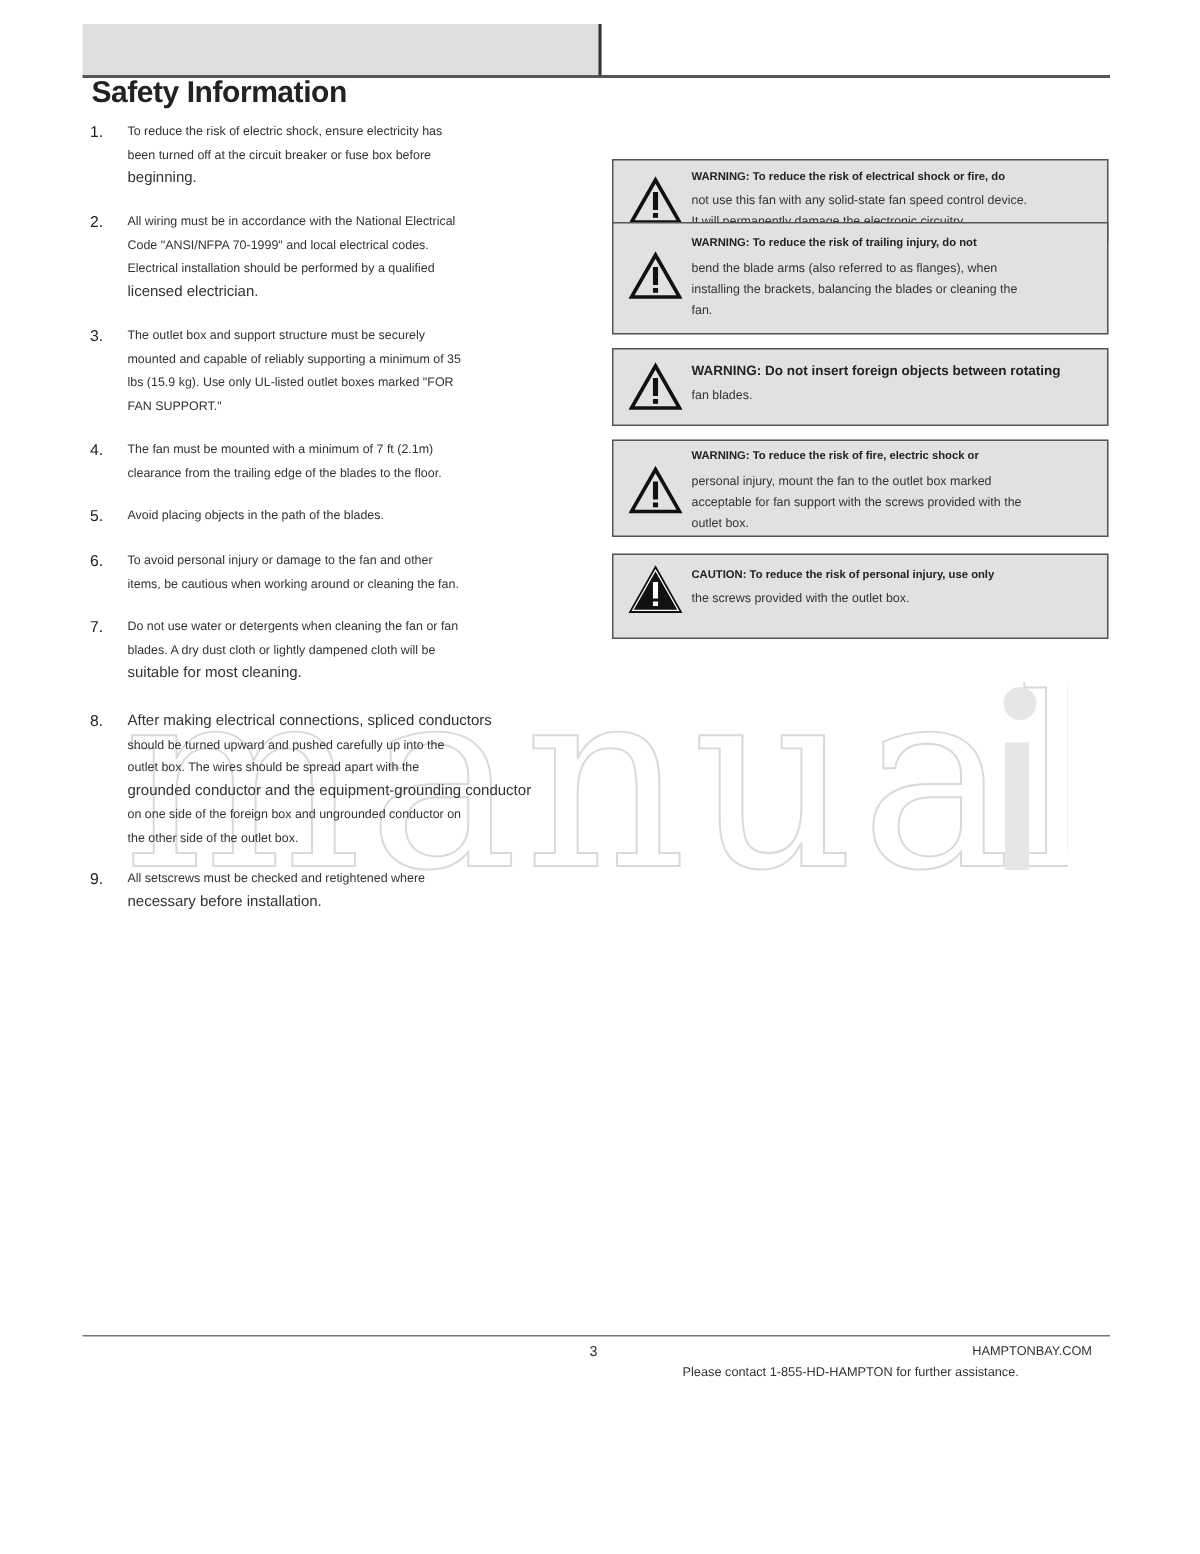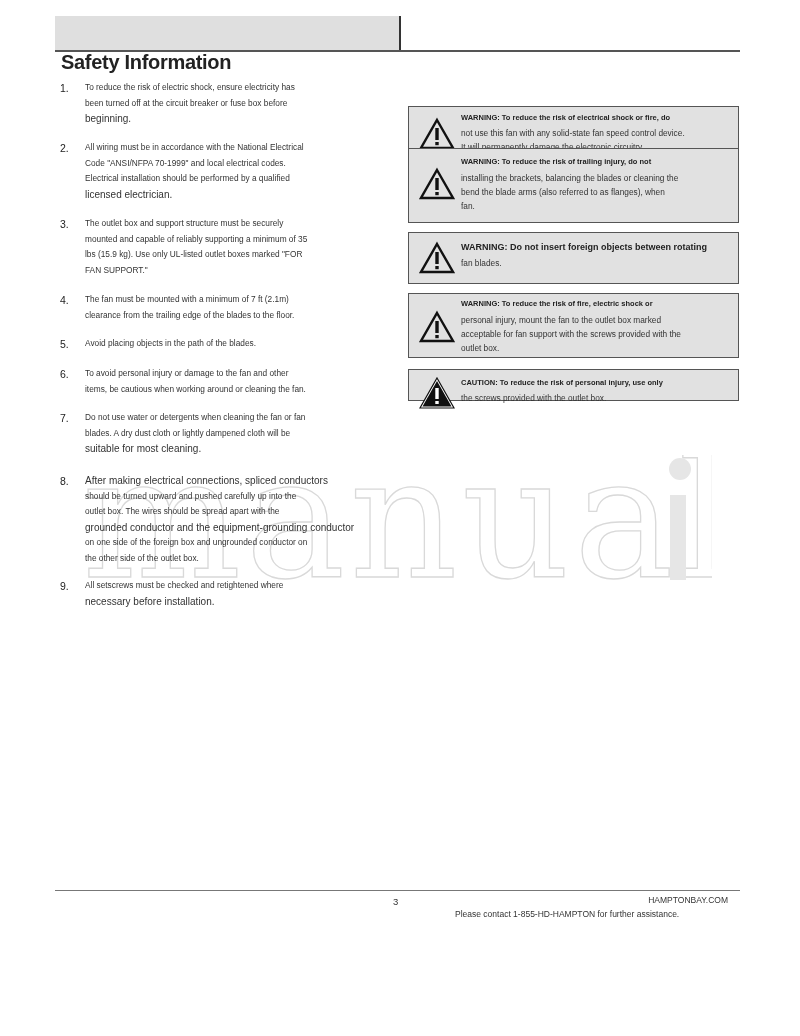--- a/index.html
+++ b/index.html
@@ -143,22 +143,22 @@
 </div>
 
 <div class="warn-box" style="top:148px; height:75px;">
   <svg class="warn-icon" style="top:18px" viewBox="0 0 36 34">
     <polygon points="18,3 34,31 2,31" fill="none" stroke="#111" stroke-width="2.4"></polygon>
     <rect x="16.3" y="11" width="3.4" height="12" fill="#111"></rect>
     <rect x="16.3" y="25" width="3.4" height="3.2" fill="#111"></rect>
   </svg>
   <div class="warn-head" style="top:8px">WARNING: To reduce the risk of trailing injury, do not</div>
   <div class="warn-body" style="top:22px">
+    <div>bend the blade arms (also referred to as flanges), when</div>
     <div>installing the brackets, balancing the blades or cleaning the</div>
-    <div>bend the blade arms (also referred to as flanges), when</div>
     <div>fan.</div>
   </div>
 </div>
 
 <div class="warn-box" style="top:232px; height:52px;">
   <svg class="warn-icon" style="top:8px" viewBox="0 0 36 34">
     <polygon points="18,3 34,31 2,31" fill="none" stroke="#111" stroke-width="2.4"></polygon>
     <rect x="16.3" y="11" width="3.4" height="12" fill="#111"></rect>
     <rect x="16.3" y="25" width="3.4" height="3.2" fill="#111"></rect>
   </svg>
@@ -175,21 +175,21 @@
     <rect x="16.3" y="25" width="3.4" height="3.2" fill="#111"></rect>
   </svg>
   <div class="warn-head" style="top:5px">WARNING: To reduce the risk of fire, electric shock or</div>
   <div class="warn-body" style="top:19px">
     <div>personal injury, mount the fan to the outlet box marked</div>
     <div>acceptable for fan support with the screws provided with the</div>
     <div>outlet box.</div>
   </div>
 </div>
 
-<div class="warn-box" style="top:369px; height:32px;">
+<div class="warn-box" style="top:369px; height:57px;">
   <svg class="warn-icon" style="top:6px" viewBox="0 0 36 34">
     <polygon points="18,2 35,32 1,32" fill="#fff" stroke="#111" stroke-width="1.2"></polygon>
     <polygon points="18,5 32.5,30.5 3.5,30.5" fill="#111"></polygon>
     <rect x="16.3" y="12" width="3.4" height="11" fill="#fff"></rect>
     <rect x="16.3" y="25" width="3.4" height="3" fill="#fff"></rect>
   </svg>
   <div class="warn-head" style="top:8px">CAUTION: To reduce the risk of personal injury, use only</div>
   <div class="warn-body" style="top:21px">
     <div>the screws provided with the outlet box.</div>
   </div>

